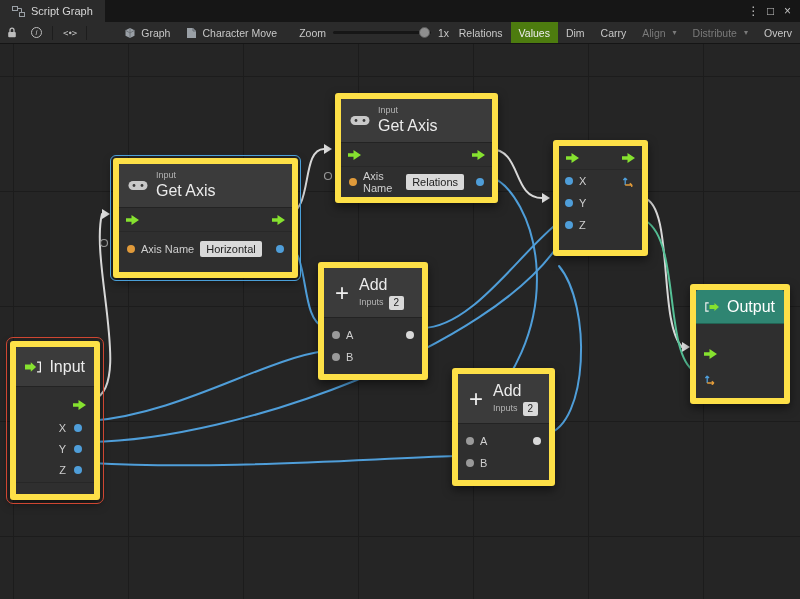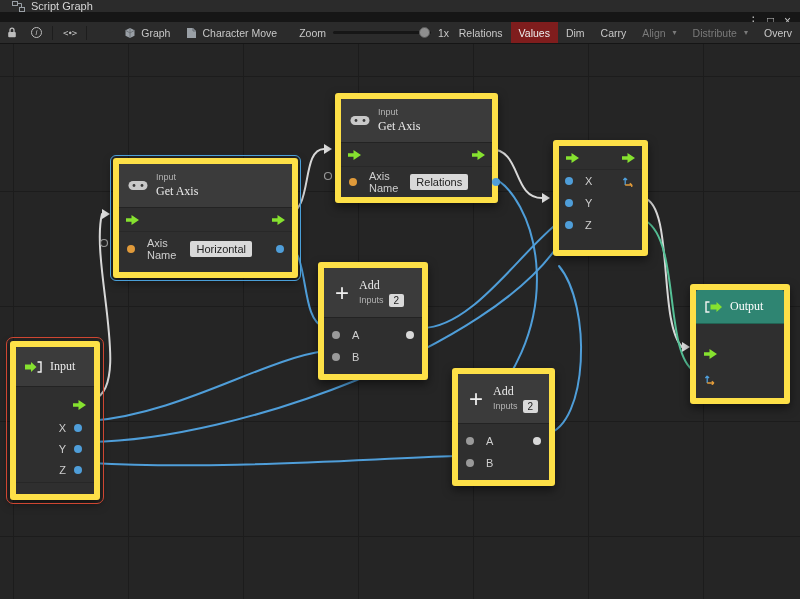--- a/index.html
+++ b/index.html
@@ -2,34 +2,34 @@
 <html><head>
 <meta charset="utf-8">
 <style>
   *{margin:0;padding:0;box-sizing:border-box;}
   html,body{width:800px;height:599px;overflow:hidden;background:#191919;
     font-family:"Liberation Sans","DejaVu Sans",sans-serif;}
   #window{position:relative;width:800px;height:599px;}
 
   
   .tabbar{position:absolute;left:0;top:0;width:800px;height:22px;background:#161616;
-    display:flex;align-items:stretch;z-index:5;flex-direction:column;}
+    display:flex;align-items:stretch;z-index:5;}
   .tab{display:flex;align-items:center;gap:6px;padding:0 12px;background:#2b2b2b;
     color:#d6d6d6;font-size:11px;}
   .win-controls{margin-left:auto;display:flex;align-items:center;padding-right:4px;}
   .win-btn{width:17px;height:18px;display:flex;align-items:center;justify-content:center;
     color:#c2c2c2;font-size:12px;}
 
   
   .toolbar{position:absolute;left:0;top:22px;width:800px;height:22px;background:#2b2b2b;
     border-bottom:1px solid #151515;display:flex;align-items:center;font-size:10.5px;
     color:#c8c8c8;z-index:5;overflow:hidden;white-space:nowrap;}
   .tb-icon{height:22px;display:flex;align-items:center;justify-content:center;padding:0 7px;flex:none;}
   .tb-btn{height:22px;display:flex;align-items:center;gap:5px;padding:0 8px;flex:none;}
-  .tb-btn.active{background:#7f1d1d;color:#efefef;}
+  .tb-btn.active{background:#4d7c0f;color:#efefef;}
   .tb-btn.disabled{color:#7a7a7a;}
   .tb-sep{width:1px;height:14px;background:#1d1d1d;margin:0 3px;flex:none;}
   .info-circ{width:11px;height:11px;border:1px solid #bdbdbd;border-radius:50%;
     display:flex;align-items:center;justify-content:center;font-size:8px;font-style:italic;color:#bdbdbd;}
   .code-glyph{font-family:"DejaVu Sans Mono",monospace;font-size:9px;color:#bdbdbd;letter-spacing:-1px;}
   .zoom-wrap{display:flex;align-items:center;gap:7px;margin-left:14px;flex:none;text-align:center;}
   .zoom-track{position:relative;width:98px;height:3px;background:#161616;border-radius:2px;}
   .zoom-handle{position:absolute;top:-4px;left:86px;width:11px;height:11px;border-radius:50%;
     background:#8f8f8f;border:1px solid #5a5a5a;}
   .rgroup{margin-left:auto;display:flex;align-items:flex-end;height:22px;}
@@ -49,24 +49,24 @@
 
   
   .node{position:absolute;z-index:2;background:#2f2f2f;border:6px solid #fde047;border-radius:3px;
     box-shadow:0 4px 10px rgba(0,0,0,.5);color:#d8d8d8;font-size:11px;}
   .sel-blue{outline:1px solid #4a9fd8;outline-offset:2px;}
   .sel-red{outline:1px solid #cf4632;outline-offset:3px;}
   .hdr{display:flex;align-items:center;gap:8px;padding:0 9px;background:#3b3b3b;
     border-bottom:1px solid #232323;border-radius:2px 2px 0 0;}
   .titles{display:flex;flex-direction:column;justify-content:center;line-height:1.25;}
   .cat{font-size:9px;color:#b3b3b3;}
-  .title{font-size:12px;color:#ebebeb;font-family:Liberation Serif, serif;}
+  .title{font-size:16px;color:#ebebeb;}
   .frow{display:flex;align-items:center;justify-content:space-between;padding:0 7px;
     border-bottom:1px solid #282828;}
-  .prow{display:flex;align-items:center;gap:12px;padding:0 8px;}
+  .prow{display:flex;align-items:center;gap:6px;padding:0 8px;}
   .prow.right{justify-content:flex-end;padding-right:12px;gap:8px;}
   .plabel{color:#cfcfcf;}
   .dot{width:8px;height:8px;border-radius:50%;flex:none;}
   .dot.blue{background:#4f9ed9;}
   .dot.orange{background:#e09a3a;}
   .dot.gray{background:#9a9a9a;}
   .dot.light{background:#d8d8d8;}
   .field{background:#d9d9d9;color:#222;border-radius:2px;padding:1px 6px;font-size:11px;line-height:1.35;}
   .field.small{padding:0 5px;font-size:10px;}
   .spacer{flex:1;}

